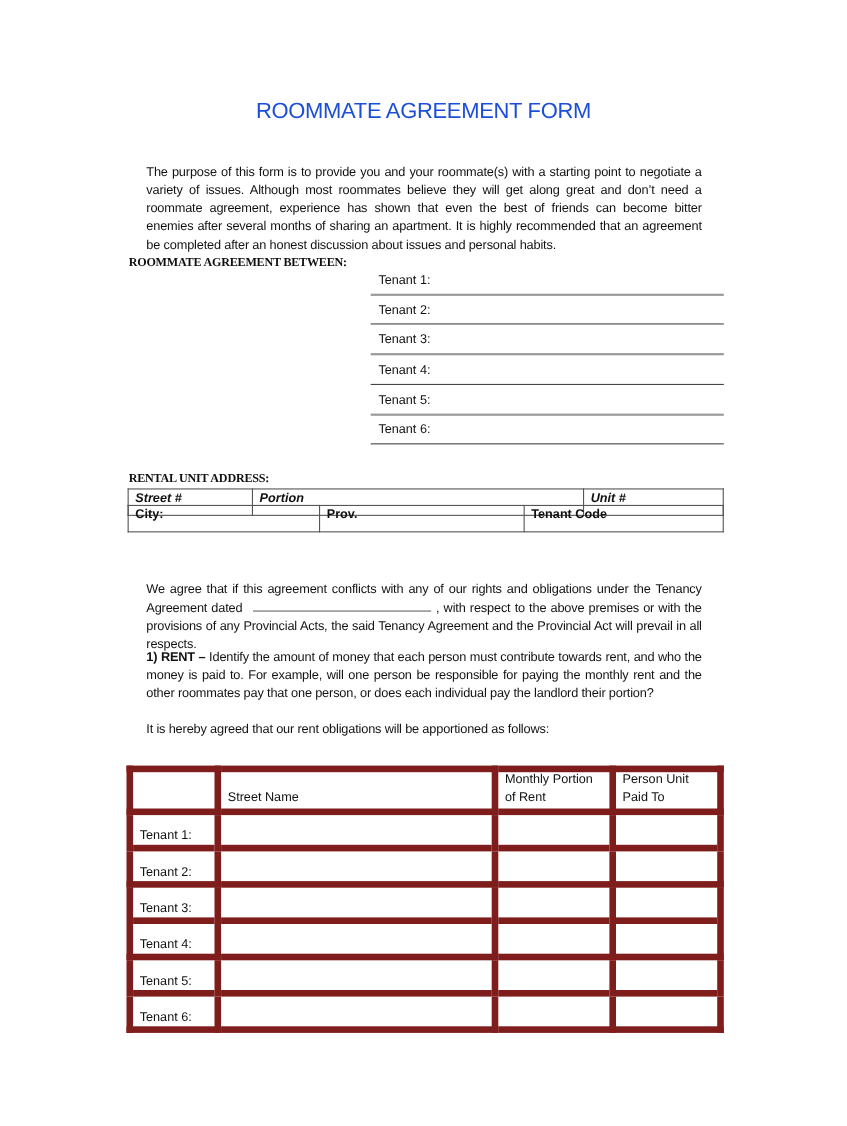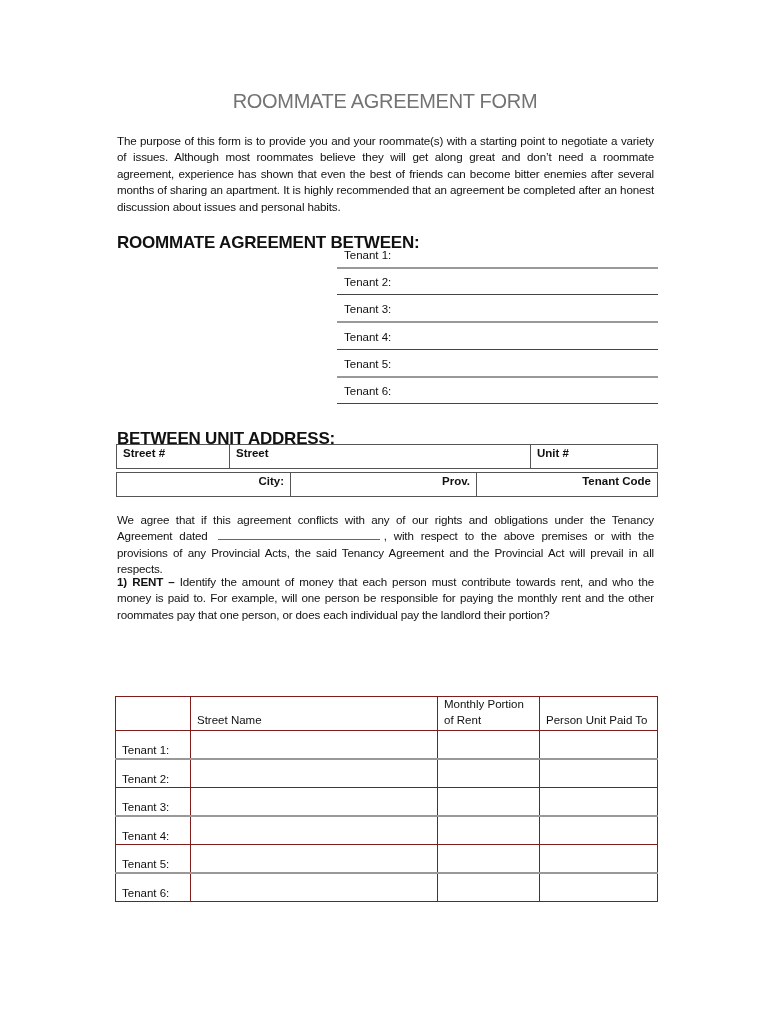--- a/index.html
+++ b/index.html
@@ -1,30 +1,30 @@
 <!DOCTYPE html>
 <html><head>
 <meta charset="utf-8">
 <style>
   html, body { margin: 0; padding: 0; background: #ffffff; }
   body { width: 770px; height: 1024px; position: relative; overflow: hidden;
          font-family: "Liberation Sans", "DejaVu Sans", sans-serif; color: #111; }
   .abs { position: absolute; }
-  .title { left: 0; width: 770px; top: 90px; text-align: center; font-size: 20px; letter-spacing: -0.3px; color: #737373; }
+  .title { left: 0; width: 770px; top: 90px; text-align: center; font-size: 20px; letter-spacing: -0.3px; color: #1d4ed8; }
   .para { left: 117px; width: 537px; font-size: 11.6px; line-height: 16.4px; text-align: justify; letter-spacing: -0.15px; }
-  .para p { margin: 0; }
-  .heading { left: 117px; font-size: 17px; font-weight: bold; letter-spacing: -0.2px; }
+  .para p { margin: 16px; }
+  .heading { left: 117px; font-size: 11px; font-weight: bold; letter-spacing: -0.2px; font-family: Liberation Serif, serif; }
   .tenant-line { left: 337px; width: 321px; height: 19px; border-bottom: 1.3px solid #444; font-size: 11.5px; }
   .tenant-line.light { border-bottom-color: #999; border-bottom-width: 2px; }
   .tenant-line span { position: absolute; left: 7px; top: 1px; }
   table { border-collapse: collapse; }
   .addr { left: 116px; width: 542px; font-size: 11.5px; font-weight: bold; }
   .addr td { border: 1px solid #555; vertical-align: top; padding: 2px 6px 0 6px; height: 21px; }
   .rent { left: 115px; width: 543px; font-size: 11.5px; }
-  .rent td { border: 1px solid #7f1d1d; padding: 0 6px 2px 6px; vertical-align: bottom; }
+  .rent td { border: 6px solid #7f1d1d; padding: 0 6px 2px 6px; vertical-align: bottom; }
   .rent tr.head td { height: 31px; line-height: 15.5px; }
   .rent tr.row td { height: 25px; }
   .rent tr.row.light td { border-bottom: 2px solid #999; }
   .blank { display: inline-block; width: 162px; border-bottom: 1px solid #666; height: 11px; vertical-align: baseline; margin: 0 4px 0 10px; }
   b { font-weight: bold; }
 </style>
 </head>
 <body>
 
 <div class="abs title">ROOMMATE AGREEMENT FORM</div>
@@ -47,48 +47,49 @@
 <div class="abs tenant-line" style="top:330px;">
     <span>Tenant 4:</span>
   </div>
 <div class="abs tenant-line light" style="top:357px;">
     <span>Tenant 5:</span>
   </div>
 <div class="abs tenant-line" style="top:384px;">
     <span>Tenant 6:</span>
   </div>
 
-<div class="abs heading" style="top:429px;">BETWEEN UNIT ADDRESS:</div>
+<div class="abs heading" style="top:429px;">RENTAL UNIT ADDRESS:</div>
 
-<table class="abs addr" style="top:444px;">
+<table class="abs addr" style="top:444px;font-style:italic;">
   <tbody>
       <tr>
     <td style="width:100px;"><span>Street #</span></td>
-    <td style="width:288px;"><span>Street</span></td>
+    <td style="width:288px;"><span>Portion</span></td>
     <td><span>Unit #</span></td>
   </tr>
 </tbody>
   </table>
 
-<table class="abs addr" style="top:472px;text-align:right;">
+<table class="abs addr" style="top:459px;">
   <tbody>
       <tr>
     <td style="width:161px;"><span>City:</span></td>
     <td style="width:173px;margin-left:24px;"><span>Prov.</span></td>
     <td><span>Tenant Code</span></td>
   </tr>
 </tbody>
   </table>
 
 <div class="abs para" style="top:512px;">
   <p><span>We agree that if this agreement conflicts with any of our rights and obligations under the Tenancy Agreement dated</span><span class="blank"></span><span>, with respect to the above premises or with the provisions of any Provincial Acts, the said Tenancy Agreement and the Provincial Act will prevail in all respects.</span></p>
 </div>
 
 <div class="abs para" style="top:574px;">
   <p><b>1) RENT –</b><span> Identify the amount of money that each person must contribute towards rent, and who the money is paid to.  For example, will one person be responsible for paying the monthly rent and the other roommates pay that one person, or does each individual pay the landlord their portion?</span></p>
+  <p style="text-align:left;">It is hereby agreed that our rent obligations will be apportioned as follows:</p>
 </div>
 
 <table class="abs rent" style="top:696px;">
   <tbody>
       <tr class="head">
     <td style="width:62px;"></td>
     <td style="width:234px;">Street Name</td>
     <td style="width:89px;">Monthly Portion of Rent</td>
     <td>Person Unit Paid To</td>
   </tr>

